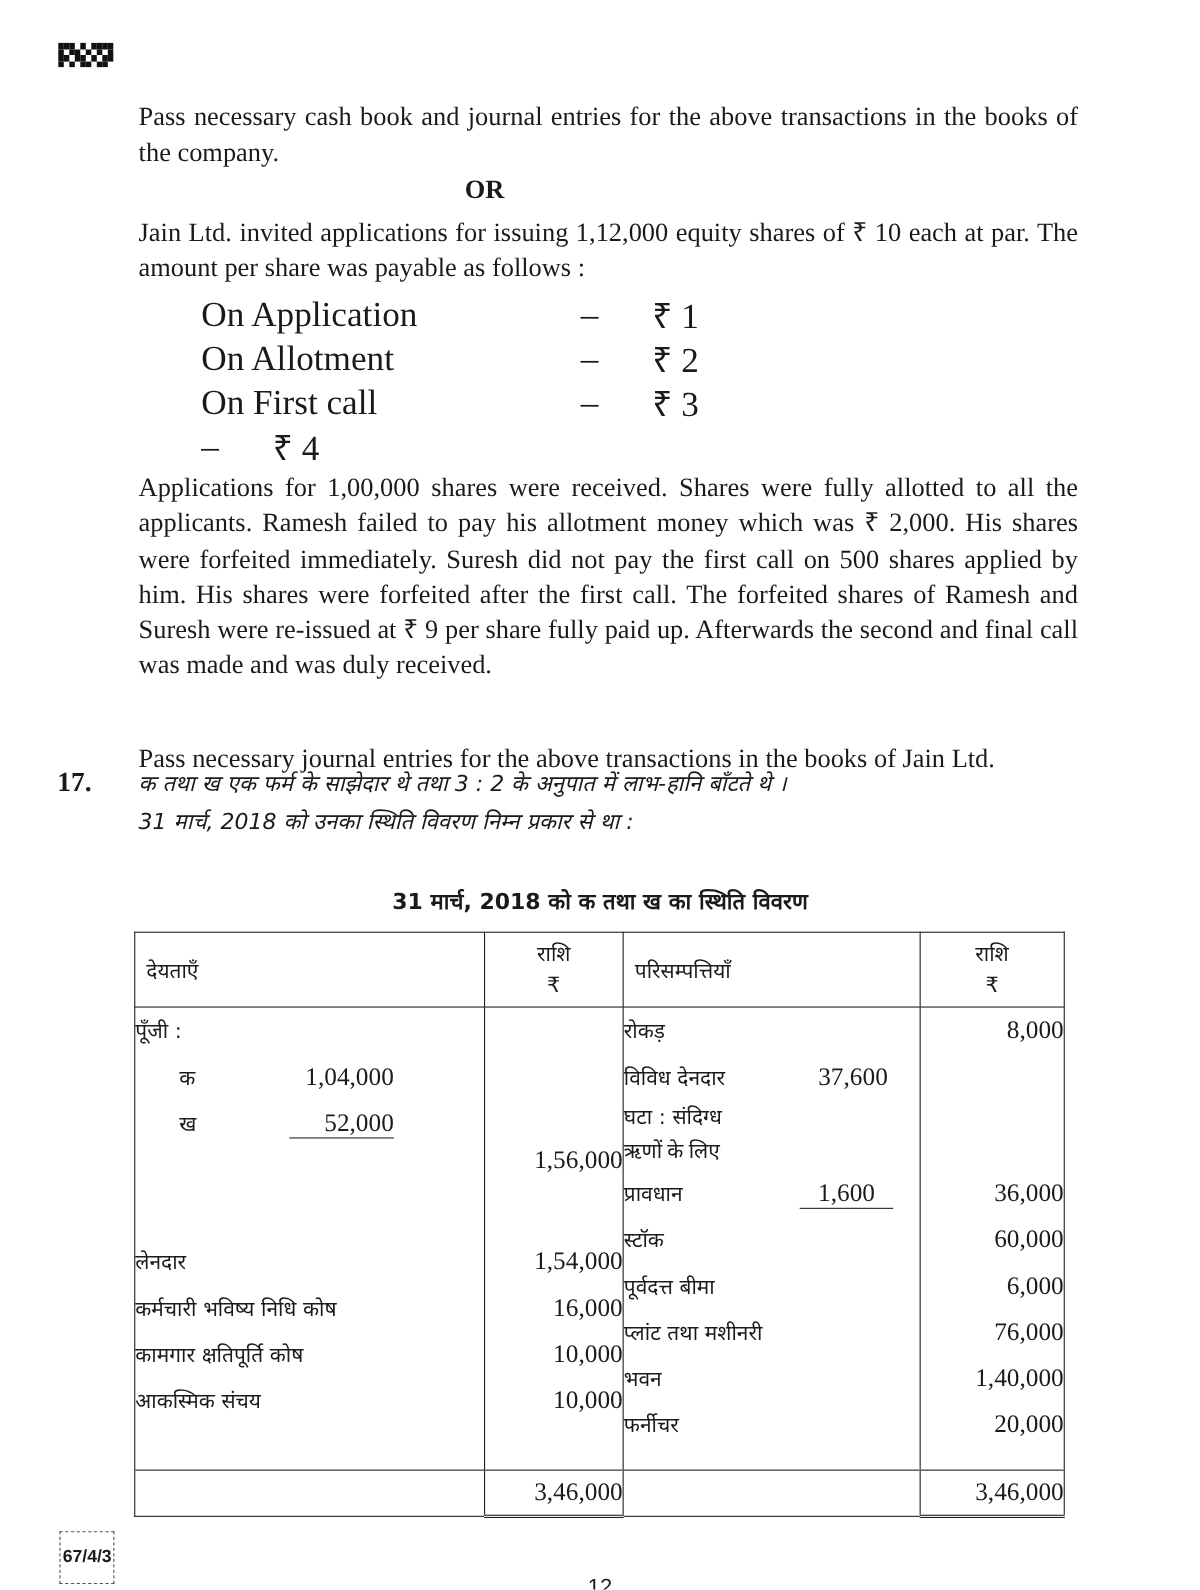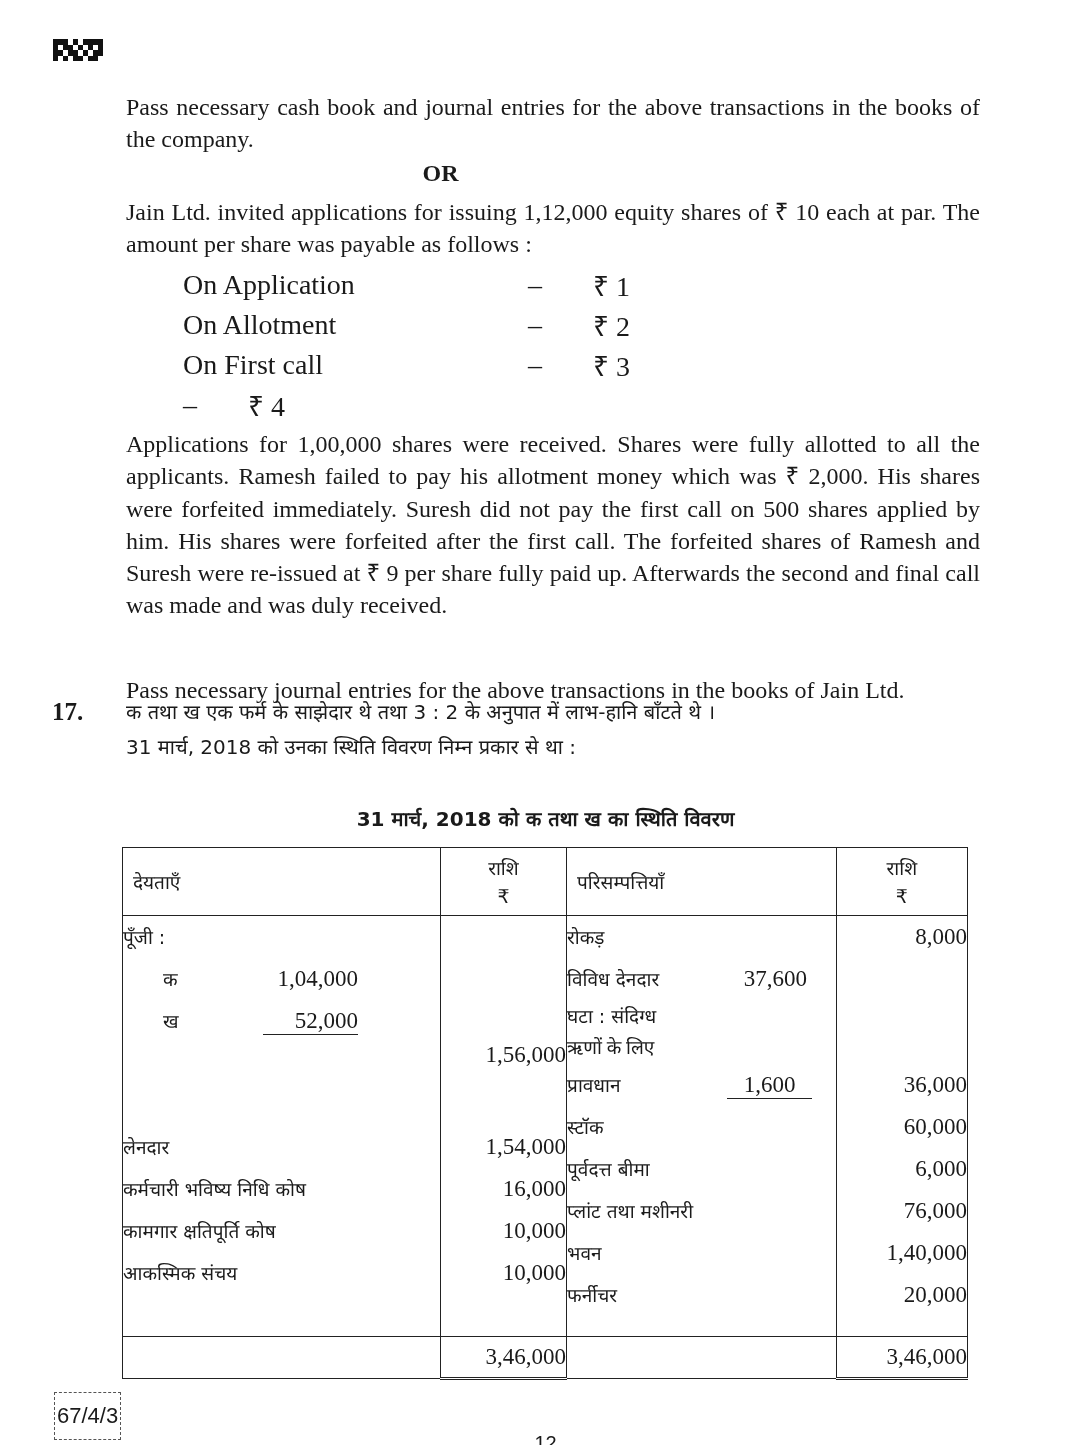--- a/index.html
+++ b/index.html
@@ -18,33 +18,33 @@
     position: absolute; left: 126px; width: 854px;
     font-family: Liberation Serif, serif;
     font-size: 24px; line-height: 31.5px; text-align: justify;
   }
   .or {
     position: absolute; left: 0; width: 881px; top: 160px; text-align: center;
     font-family: "Liberation Serif", serif; font-weight: bold; font-size: 24px;
   }
   .pay {
     position: absolute; left: 183px; top: 265px;
-    font-family: "Liberation Serif", serif; font-size: 28px;
+    font-family: "Liberation Serif", serif; font-size: 32px;
   }
   .pay-row { display: flex; height: 40px; align-items: center; }
   .pay-label { width: 345px; }
   .pay-dash { width: 65px; }
   .pay-amt { width: 80px; }
   .qno {
     position: absolute; left: 52px; top: 698px;
     font-family: "Liberation Serif", serif; font-weight: bold; font-size: 25px;
   }
   .hindi {
     position: absolute; left: 126px; width: 854px;
-    font-family: "DejaVu Sans", sans-serif; font-size: 20px; line-height: 34px;
+    font-family: "DejaVu Sans", sans-serif; font-size: 20px; line-height: 34px; font-style: italic;
   }
   .table-title {
     position: absolute; left: 0; width: 1091px; top: 805px; text-align: center;
     font-family: "DejaVu Sans", sans-serif; font-weight: bold; font-size: 20px;
   }
   table.bs {
     position: absolute; left: 122px; top: 847px; width: 846px;
     border-collapse: collapse;
     font-family: "Liberation Serif", "DejaVu Serif", serif; font-size: 23px;
   }
@@ -59,22 +59,22 @@
   .ln { height: 42px; display: flex; align-items: center; white-space: nowrap; }
   .lbl { font-family: "DejaVu Sans", sans-serif; font-size: 19px; }
   .num { text-align: right; }
   .body-col { padding: 0 10px; }
   .sub { display: inline-block; width: 95px; text-align: right; }
   .ul { border-bottom: 1.5px solid #222; }
   table.bs tr.total td { border-top: 1.5px solid #222; border-bottom: 1.5px solid #222; height: 40px; vertical-align: middle; }
   .dbl { border-bottom: 3px double #222 !important; }
   .footer-code {
     position: absolute; left: 54px; top: 1392px;
-    font-family: "Liberation Sans", sans-serif; font-size: 22px;
-    border: 1px dashed #555; padding: 12px 2px; line-height: 22px;
+    font-family: "Liberation Sans", sans-serif; font-size: 16px;
+    border: 1px dashed #555; padding: 12px 2px; line-height: 22px; font-weight: bold;
   }
   .footer-page {
     position: absolute; left: 0; width: 1091px; top: 1392px; text-align: center;
     font-family: "Liberation Sans", sans-serif; font-size: 20px; margin-top: 40px;
   }
 </style>
 </head>
 <body>
 
 <div class="qr">

